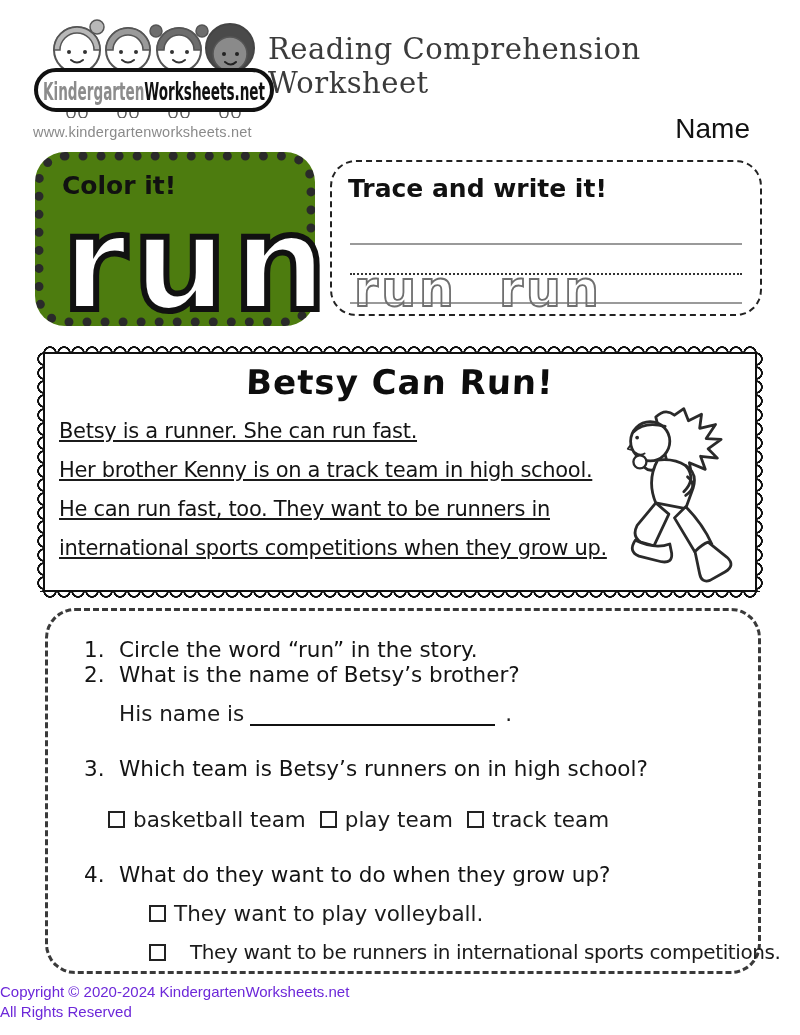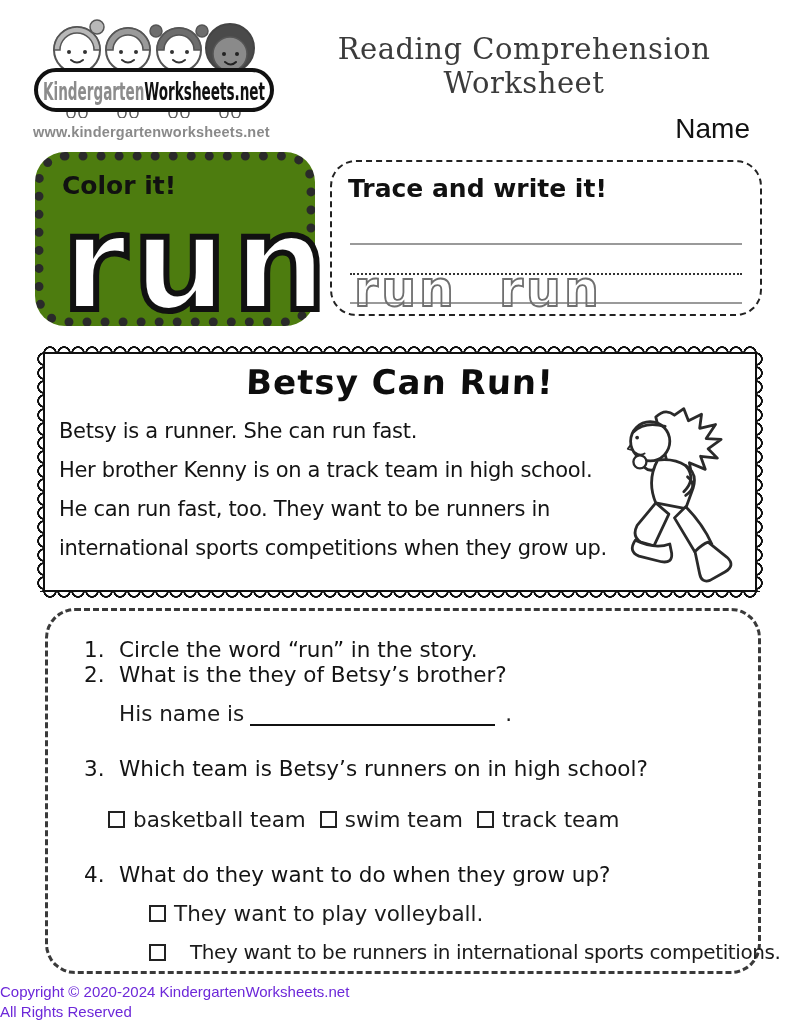--- a/index.html
+++ b/index.html
@@ -5,23 +5,23 @@
   * { margin:0; padding:0; box-sizing:border-box; }
   html,body { background:#fff; }
   .page {
     position:relative; width:800px; height:1035px; background:#fff;
     font-family:"DejaVu Sans", sans-serif; color:#1b1b1b; overflow:hidden;
   }
 
   
   .logo-block { position:absolute; left:33px; top:14px; width:242px; }
   .logo-url { margin-top:2px; font-size:14.5px; color:#8a8a8a; letter-spacing:.2px;
-              font-family:"Liberation Sans", sans-serif;font-weight:bold; }
+              font-family:"Liberation Sans", sans-serif; }
   .page-title {
-    position:absolute; left:268px; top:32px; width:512px; text-align:center;
+    position:absolute; left:268px; top:32px; width:512px; 
     font-family:"DejaVu Serif", serif; font-weight:normal; font-size:29px; color:#3b3b3b;
     letter-spacing:.5px;
   }
   .name-row { position:absolute; left:442px; top:113px; width:308px; display:flex; align-items:flex-end;flex-direction:column; }
   .name-label { font-family:"Liberation Sans", sans-serif; font-size:28px; color:#111; }
   .name-line { flex:1; height:30px; border-bottom:2.5px solid #111; margin-left:2px; }
 
   
   .color-box {
     position:absolute; left:35px; top:152px; width:280px; height:174px;
@@ -63,21 +63,21 @@
     background-image:radial-gradient(circle 7px at 7px 0px, rgba(0,0,0,0) 4.6px, #111 5px, #111 6.6px, rgba(0,0,0,0) 7px);
     background-size:14px 9px; background-repeat:repeat-x; }
   .sc-left { top:-2px; bottom:-2px; left:-10px; width:9px;
     background-image:radial-gradient(circle 7px at 9px 7px, rgba(0,0,0,0) 4.6px, #111 5px, #111 6.6px, rgba(0,0,0,0) 7px);
     background-size:9px 14px; background-repeat:repeat-y; }
   .sc-right { top:-2px; bottom:-2px; right:-10px; width:9px;
     background-image:radial-gradient(circle 7px at 0px 7px, rgba(0,0,0,0) 4.6px, #111 5px, #111 6.6px, rgba(0,0,0,0) 7px);
     background-size:9px 14px; background-repeat:repeat-y; }
   .story-title { text-align:center; margin-top:8px; font-size:34px; font-weight:700;
     letter-spacing:1px; color:#0d0d0d; transform:skewX(-2deg); }
-  .story-text { margin:10px 0 0 14px; }
+  .story-text { margin:10px 0 0 14px;text-decoration:underline; }
   .story-text p { font-size:21px; line-height:39px; letter-spacing:-.3px; white-space:nowrap; color:#141414; }
   .runner { position:absolute; right:4px; bottom:4px; }
 
   
   .questions-box {
     position:absolute; left:45px; top:608px; width:716px; height:366px;
     border:3.5px dashed #3a3a3a; border-radius:30px; background:#fff;
     padding:20px 10px 0 36px; font-size:21.5px;
   }
   .q { display:flex; gap:9px; margin-top:0; color:#141414; }
@@ -216,40 +216,40 @@
   </div>
 
   <div class="questions-box">
     <div class="q q1">
       <span class="qnum">1.</span>
       <span>Circle the word “run” in the story.</span>
     </div>
 
     <div class="q q2">
       <span class="qnum">2.</span>
-      <span>What is the they of Betsy’s brother?</span>
+      <span>What is the name of Betsy’s brother?</span>
     </div>
     <div class="answer-row">
       <span>His name is</span>
       <span class="answer-blank"></span>
       <span class="answer-period">.</span>
     </div>
 
     <div class="q q3">
       <span class="qnum">3.</span>
       <span>Which team is Betsy’s runners on in high school?</span>
     </div>
     <div class="opts-row">
       <span class="opt">
         <span class="checkbox"></span>
         <span>basketball team</span>
       </span>
       <span class="opt">
         <span class="checkbox"></span>
-        <span>swim team</span>
+        <span>play team</span>
       </span>
       <span class="opt">
         <span class="checkbox"></span>
         <span>track team</span>
       </span>
     </div>
 
     <div class="q q4">
       <span class="qnum">4.</span>
       <span>What do they want to do when they grow up?</span>

